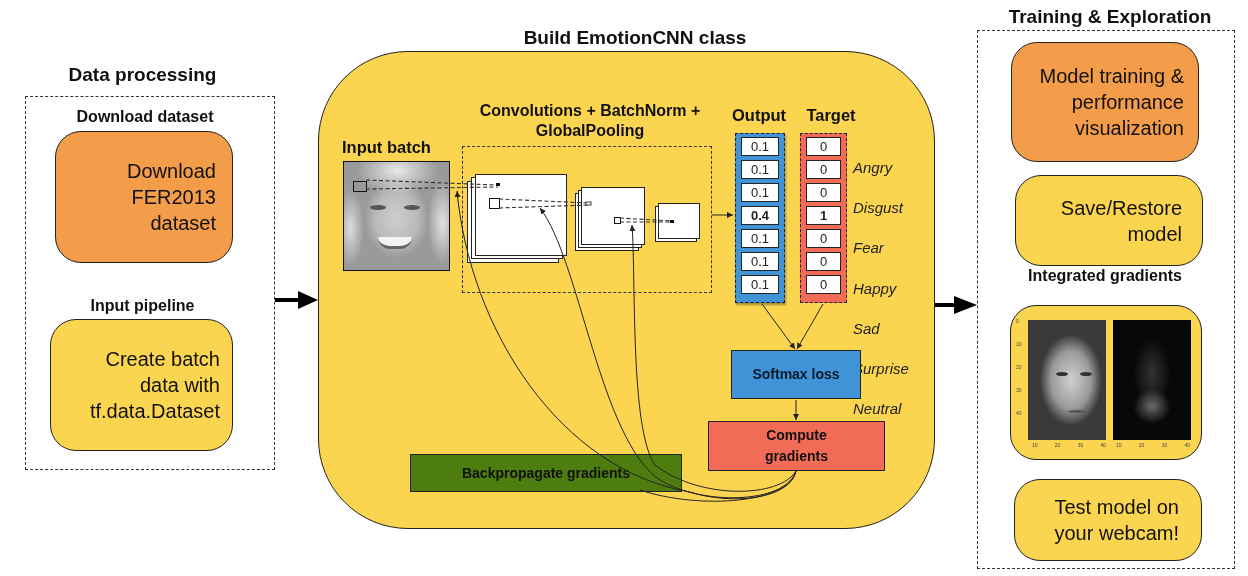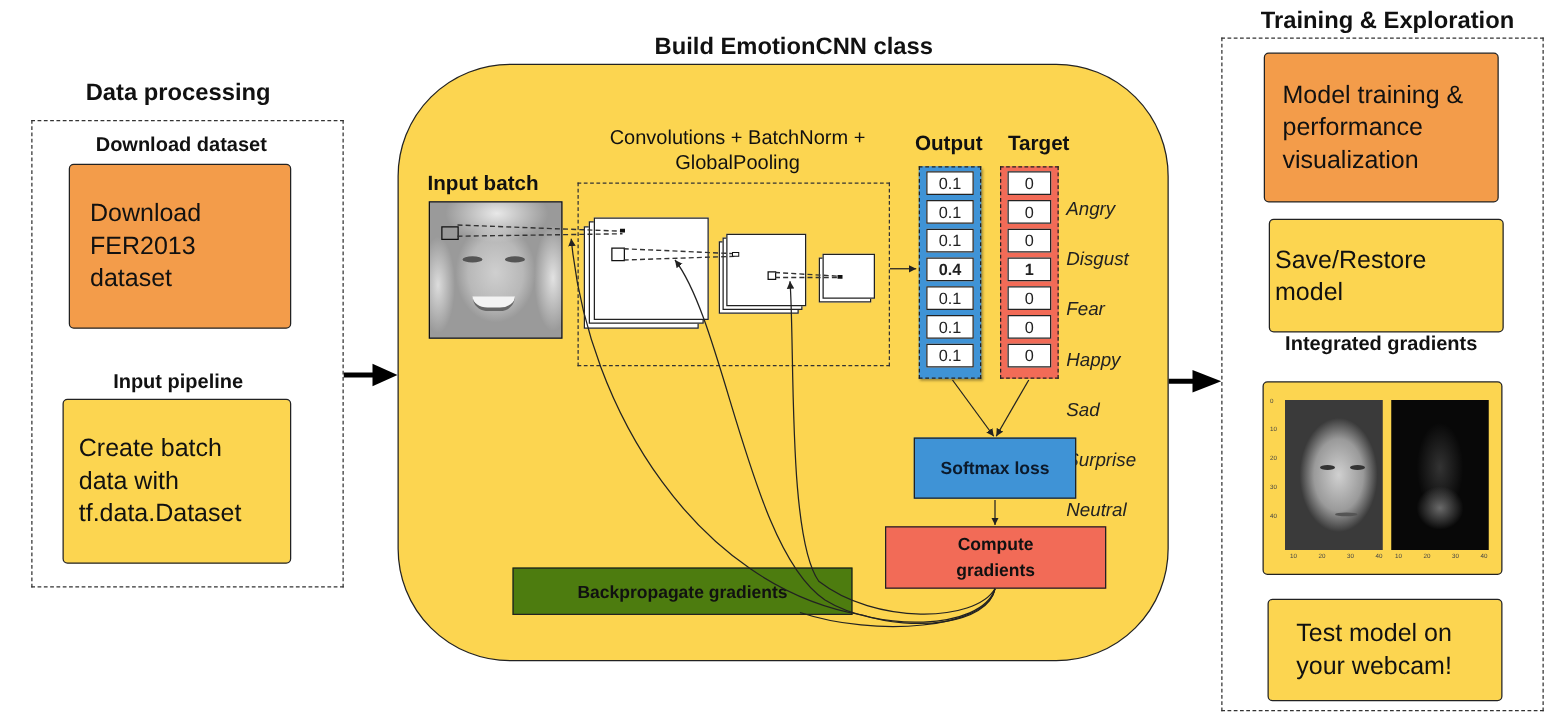--- a/index.html
+++ b/index.html
@@ -1,21 +1,21 @@
 <!DOCTYPE html>
 <html><head>
 <meta charset="utf-8">
 <style>
   html,body{margin:0;padding:0;background:#fff;}
   body{width:1248px;height:576px;position:relative;overflow:hidden;font-family:"Liberation Sans",sans-serif;color:#111;}
   .abs{position:absolute;}
   .h-title{font-weight:bold;font-size:19px;text-align:center;white-space:nowrap;}
   .h-sub{font-weight:bold;font-size:16px;text-align:center;white-space:nowrap;}
   .dashbox{border:1.2px dashed #333;box-sizing:border-box;}
-  .rbox{border:1.2px solid #222;border-radius:4px;box-sizing:border-box;display:flex;align-items:center;justify-content:center;text-align:left;font-size:20px;line-height:26px;}
+  .rbox{border:1.2px solid #222;border-radius:26px;box-sizing:border-box;display:flex;align-items:center;justify-content:center;text-align:right;font-size:20px;line-height:26px;}
   .orange{background:#f39c4a;}
   .yellow{background:#fcd550;}
   .main{background:#fcd550;border:1.3px solid #222;border-radius:90px;box-sizing:border-box;}
   .sbox{border:1.2px solid #222;box-sizing:border-box;display:flex;align-items:center;justify-content:center;text-align:center;font-weight:bold;font-size:14px;line-height:21px;}
   .vec{box-sizing:border-box;border:1.3px dashed #222;padding:3px 5px;display:flex;flex-direction:column;gap:4px;}
   .cell{background:#fff;border:1.2px solid #222;height:19px;box-sizing:border-box;font-size:13px;display:flex;align-items:center;justify-content:center;color:#222;}
   .cell.bold{font-weight:bold;}
   .lbl{font-style:italic;font-size:15px;height:19px;line-height:19px;color:#222;white-space:nowrap;margin-top:18px;}
   .fmap{background:#fff;border:1.2px solid #222;box-sizing:border-box;}
   svg{position:absolute;left:0;top:0;}
@@ -27,21 +27,21 @@
 <div class="abs dashbox" style="left:25px;top:96px;width:250px;height:374px;"></div>
 <div class="abs h-sub" style="left:50px;top:108px;width:190px;">Download dataset</div>
 <div class="abs rbox orange" style="left:55px;top:131px;width:178px;height:132px;padding:0 16px;">Download FER2013 dataset</div>
 <div class="abs h-sub" style="left:60px;top:297px;width:165px;">Input pipeline</div>
 <div class="abs rbox yellow" style="left:50px;top:319px;width:183px;height:132px;padding:16px 12px;">Create batch data with tf.data.Dataset</div>
 
 <div class="abs h-title" style="left:455px;top:27px;width:360px;">Build EmotionCNN class</div>
 
 <div class="abs main" style="left:318px;top:51px;width:617px;height:478px;"></div>
 
-<div class="abs" style="left:455px;top:101px;width:270px;font-weight:normal;font-size:16px;line-height:20px;text-align:center;">Convolutions + BatchNorm + GlobalPooling</div>
+<div class="abs" style="left:455px;top:101px;width:270px;font-weight:bold;font-size:16px;line-height:20px;text-align:center;">Convolutions + BatchNorm + GlobalPooling</div>
 <div class="abs h-sub" style="left:342px;top:138px;width:110px;text-align:left;font-size:16.5px;">Input batch</div>
 
 <div class="abs" style="left:343px;top:161px;width:107px;height:110px;border:1.2px solid #111;box-sizing:border-box;background:radial-gradient(ellipse 38% 46% at 50% 52%, #cfcfcf 0%, #b8b8b8 55%, #9a9a9a 80%),#aaa;overflow:hidden;">
   <div class="abs" style="left:0;top:0;width:107px;height:110px;background:radial-gradient(ellipse 55% 30% at 50% 8%, #e8e8e8 0%, transparent 70%), radial-gradient(ellipse 20% 55% at 92% 55%, #e2e2e2 0%, transparent 70%), radial-gradient(ellipse 18% 50% at 6% 60%, #dcdcdc 0%, transparent 70%);"></div>
   <div class="abs" style="left:26px;top:43px;width:16px;height:5px;background:#555;border-radius:50%;"></div>
   <div class="abs" style="left:60px;top:43px;width:16px;height:5px;background:#555;border-radius:50%;"></div>
   <div class="abs" style="left:34px;top:75px;width:34px;height:9px;background:#f3f3f3;border-bottom:3px solid #666;border-radius:0 0 18px 18px;"></div>
   <div class="abs" style="left:9px;top:19px;width:14px;height:11px;border:1.2px solid #111;box-sizing:border-box;"></div>
 </div>
 
@@ -95,21 +95,21 @@
   <div class="lbl">Neutral</div>
 </div>
 
 <div class="abs sbox" style="left:731px;top:350px;width:130px;height:49px;background:#3f93d6;color:#0c1a2b;">Softmax loss</div>
 <div class="abs sbox" style="left:708px;top:421px;width:177px;height:50px;background:#f26b57;padding:0 40px;">Compute gradients</div>
 <div class="abs sbox" style="left:410px;top:454px;width:272px;height:38px;background:#4d7c0f;">Backpropagate gradients</div>
 
 <div class="abs h-title" style="left:985px;top:6px;width:250px;">Training &amp; Exploration</div>
 <div class="abs dashbox" style="left:977px;top:30px;width:258px;height:539px;"></div>
 <div class="abs rbox orange" style="left:1011px;top:42px;width:188px;height:120px;padding:0 14px;">Model training &amp; performance visualization</div>
-<div class="abs rbox yellow" style="left:1015px;top:175px;width:188px;height:91px;padding:0 4px;">Save/Restore model</div>
+<div class="abs rbox yellow" style="left:1015px;top:175px;width:188px;height:91px;padding:0 20px;">Save/Restore model</div>
 <div class="abs h-sub" style="left:1005px;top:267px;width:200px;">Integrated gradients</div>
 
 <div class="abs rbox yellow" style="left:1010px;top:305px;width:192px;height:155px;"></div>
 
 <div class="abs" style="left:1028px;top:320px;width:78px;height:120px;background:radial-gradient(ellipse 42% 40% at 55% 50%, #d0d0d0 0%, #9a9a9a 60%, #3a3a3a 95%),#333;">
   <div class="abs" style="left:28px;top:52px;width:12px;height:4px;background:#333;border-radius:50%;"></div>
   <div class="abs" style="left:52px;top:52px;width:12px;height:4px;background:#333;border-radius:50%;"></div>
   <div class="abs" style="left:40px;top:90px;width:18px;height:3px;background:#555;border-radius:50%;"></div>
 </div>
 <div class="abs" style="left:1113px;top:320px;width:78px;height:120px;background:radial-gradient(ellipse 30% 18% at 50% 72%, #6a6a6a 0%, transparent 80%), radial-gradient(ellipse 28% 35% at 50% 45%, #333 0%, transparent 85%),#080808;"></div>

